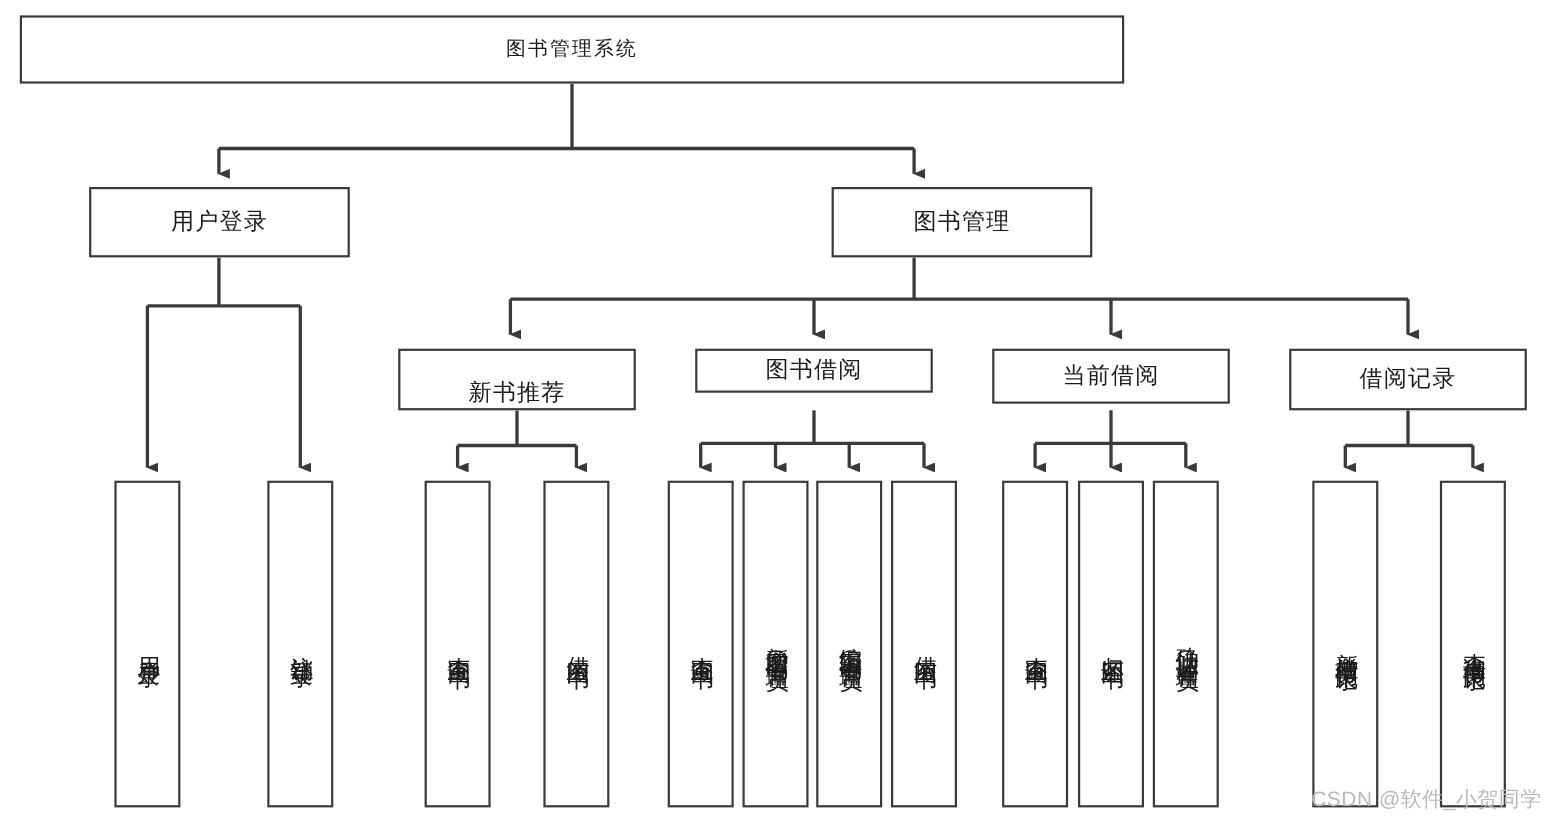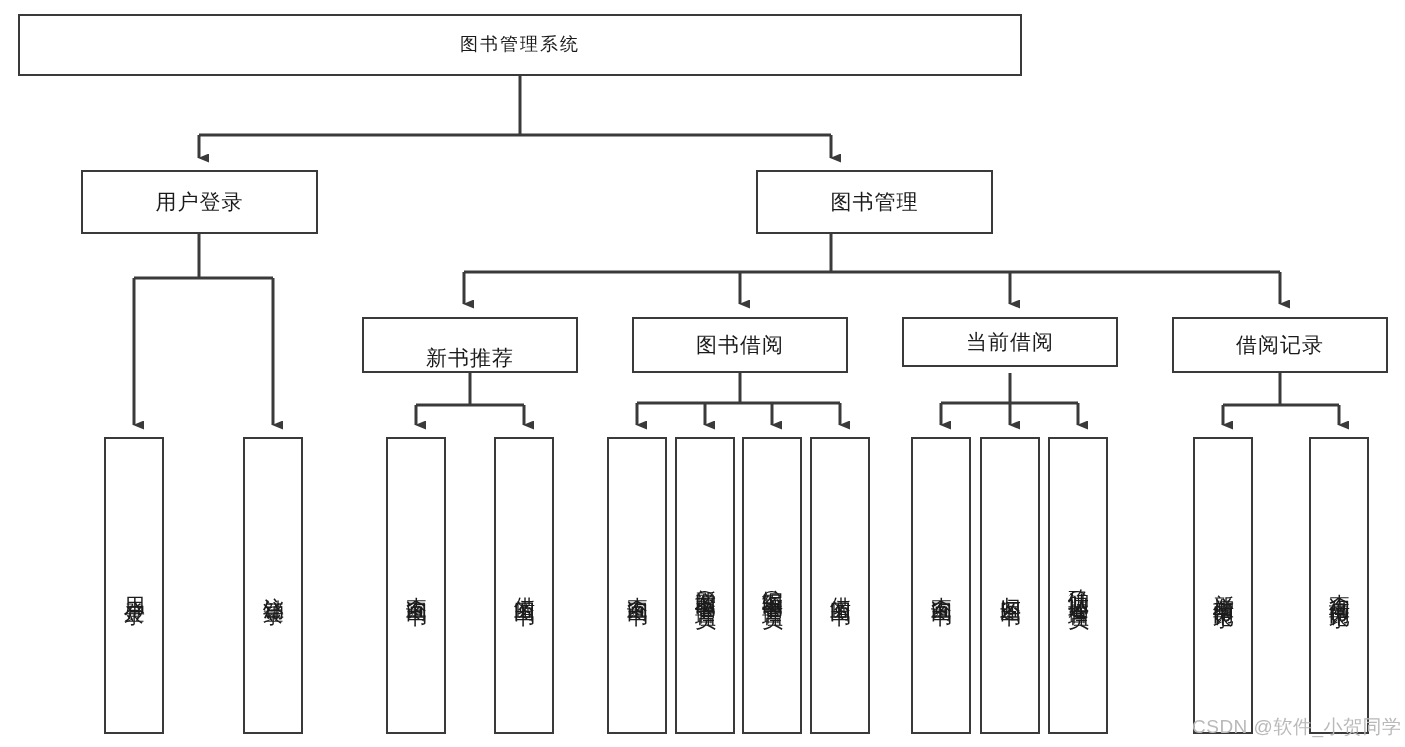--- a/index.html
+++ b/index.html
@@ -135,21 +135,21 @@
   </div>
 
   <div class="node horizontal" style="left:712px; top:170px; width:237px; height:64px;margin-left:44px;">
     <span class="label">图书管理</span>
   </div>
 
   <div class="node horizontal" style="left:362px; top:317px; width:216px; height:56px;align-items:flex-end;">
     <span class="label">新书推荐</span>
   </div>
 
-  <div class="node horizontal" style="left:632px; top:317px; width:216px; height:56px;">
+  <div class="node horizontal" style="left:632px; top:317px; width:216px; height:40px;">
     <span class="label">图书借阅</span>
   </div>
 
   <div class="node horizontal" style="left:902px; top:317px; width:216px; height:50px;">
     <span class="label">当前借阅</span>
   </div>
 
   <div class="node horizontal" style="left:1172px; top:317px; width:216px; height:56px;text-align:center;">
     <span class="label">借阅记录</span>
   </div>

